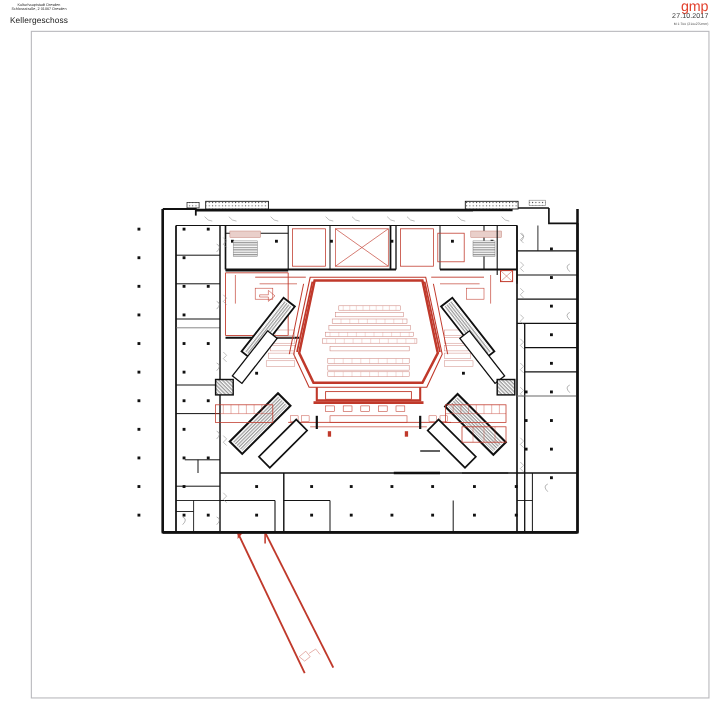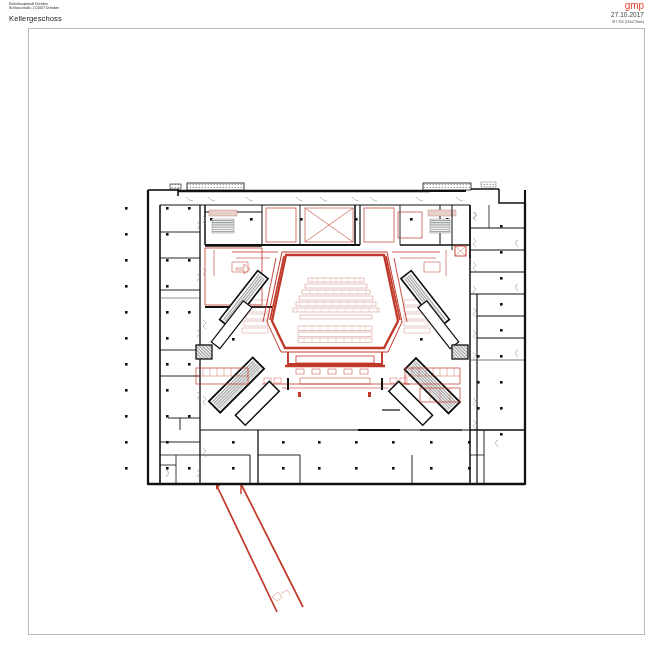--- a/index.html
+++ b/index.html
@@ -27,21 +27,21 @@
   .titleblock {
     position: absolute;
     left: 0; top: 0;
     width: 650px;
     height: 28px;
   }
   .tb-left {
     position: absolute;
     left: 9px;
     top: 2px;
-    text-align: left;
+    text-align: center;
   }
   .tb-project {
     font-size: 3.4px;
     line-height: 4.3px;
     color: #2b2b2b;
     letter-spacing: 0.02px;
     white-space: nowrap;
   }
   .tb-address {
     font-size: 3.4px;
@@ -58,21 +58,21 @@
     letter-spacing: 0.1px;
     white-space: nowrap;
   }
   .tb-right {
     position: absolute;
     right: 6px;
     top: 1px;
     text-align: right;
   }
   .tb-logo {
-    font-size: 10px;
+    font-size: 13px;
     line-height: 9.4px;
     color: #e2422e;
     letter-spacing: -0.1px;
     font-weight: 400;
     text-align: right;
   }
   .tb-date {
     font-size: 6.4px;
     line-height: 7.4px;
     color: #3a3a3a;

